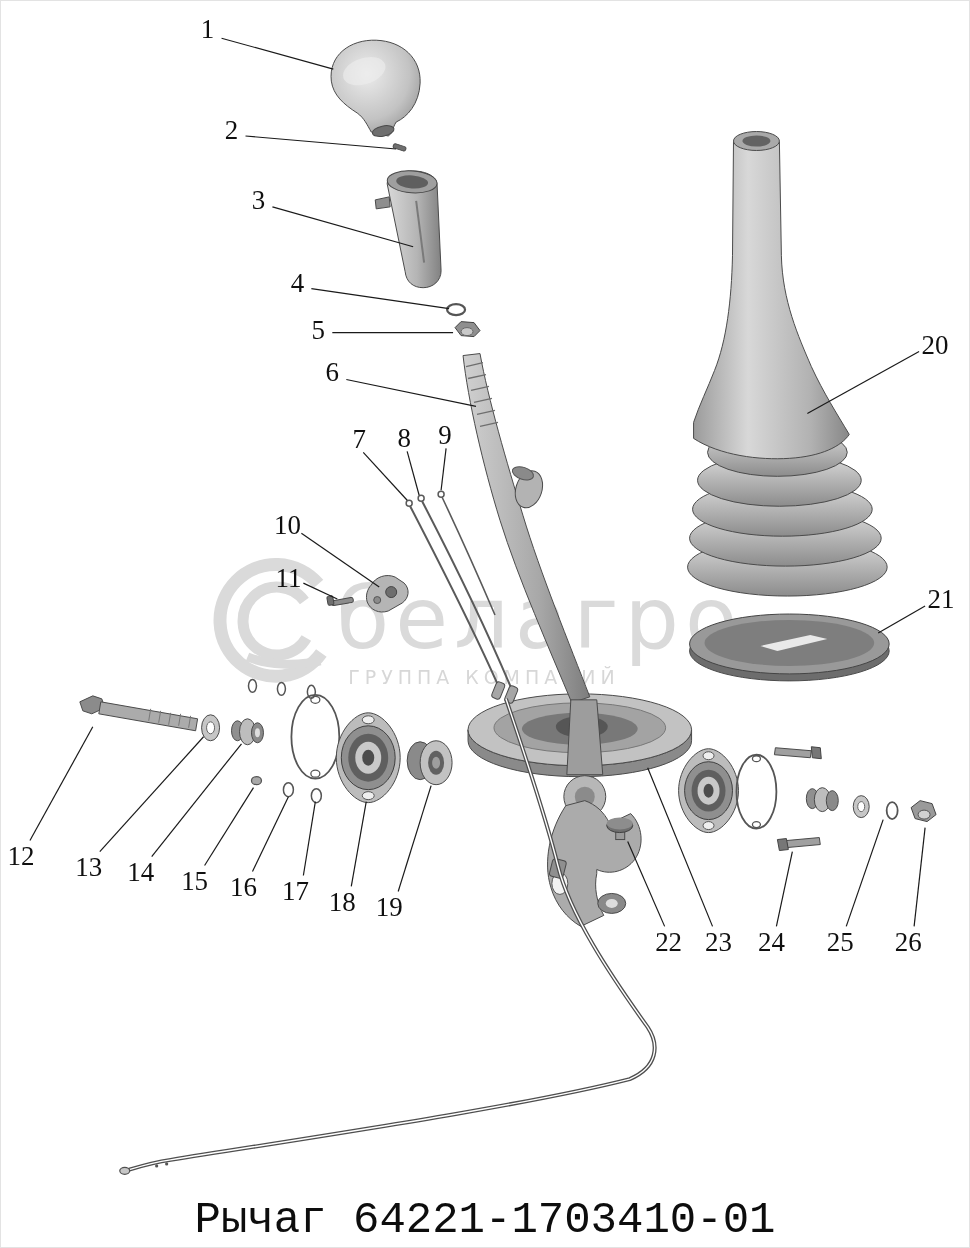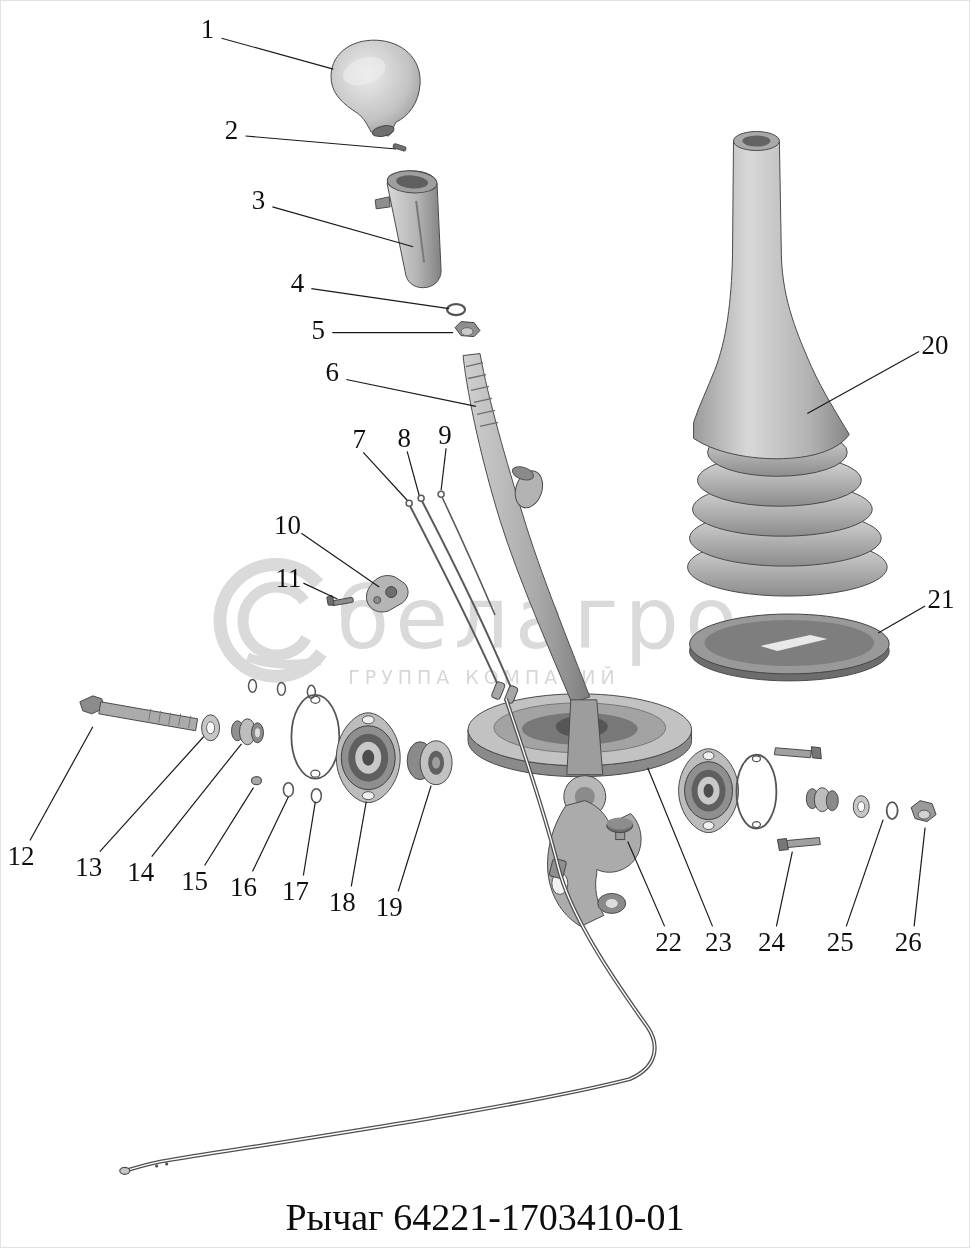--- a/index.html
+++ b/index.html
@@ -23,22 +23,22 @@
     font-size:19px;letter-spacing:5px;fill:#d7d7d7;
   }
   #labels-layer line{stroke:#1a1a1a;stroke-width:1.2;}
   #labels-layer text{
     font-family:"Liberation Serif","DejaVu Serif",serif;
     font-size:27px;fill:#101010;text-anchor:middle;
   }
   .title{
     position:absolute;left:0;right:0;top:1194px;
     text-align:center;
-    font-size:38px;color:#0d0d0d;
-    font-family:Liberation Serif, serif;
+    font-size:44px;color:#0d0d0d;
+    font-family:Liberation Mono, monospace;
   }
 </style>
 </head>
 <body>
 
 <div class="page">
 
 <svg class="art" viewBox="0 0 970 1248" xmlns="http://www.w3.org/2000/svg">
   <defs>
     <radialGradient id="gKnob" cx="40%" cy="35%" r="80%">

